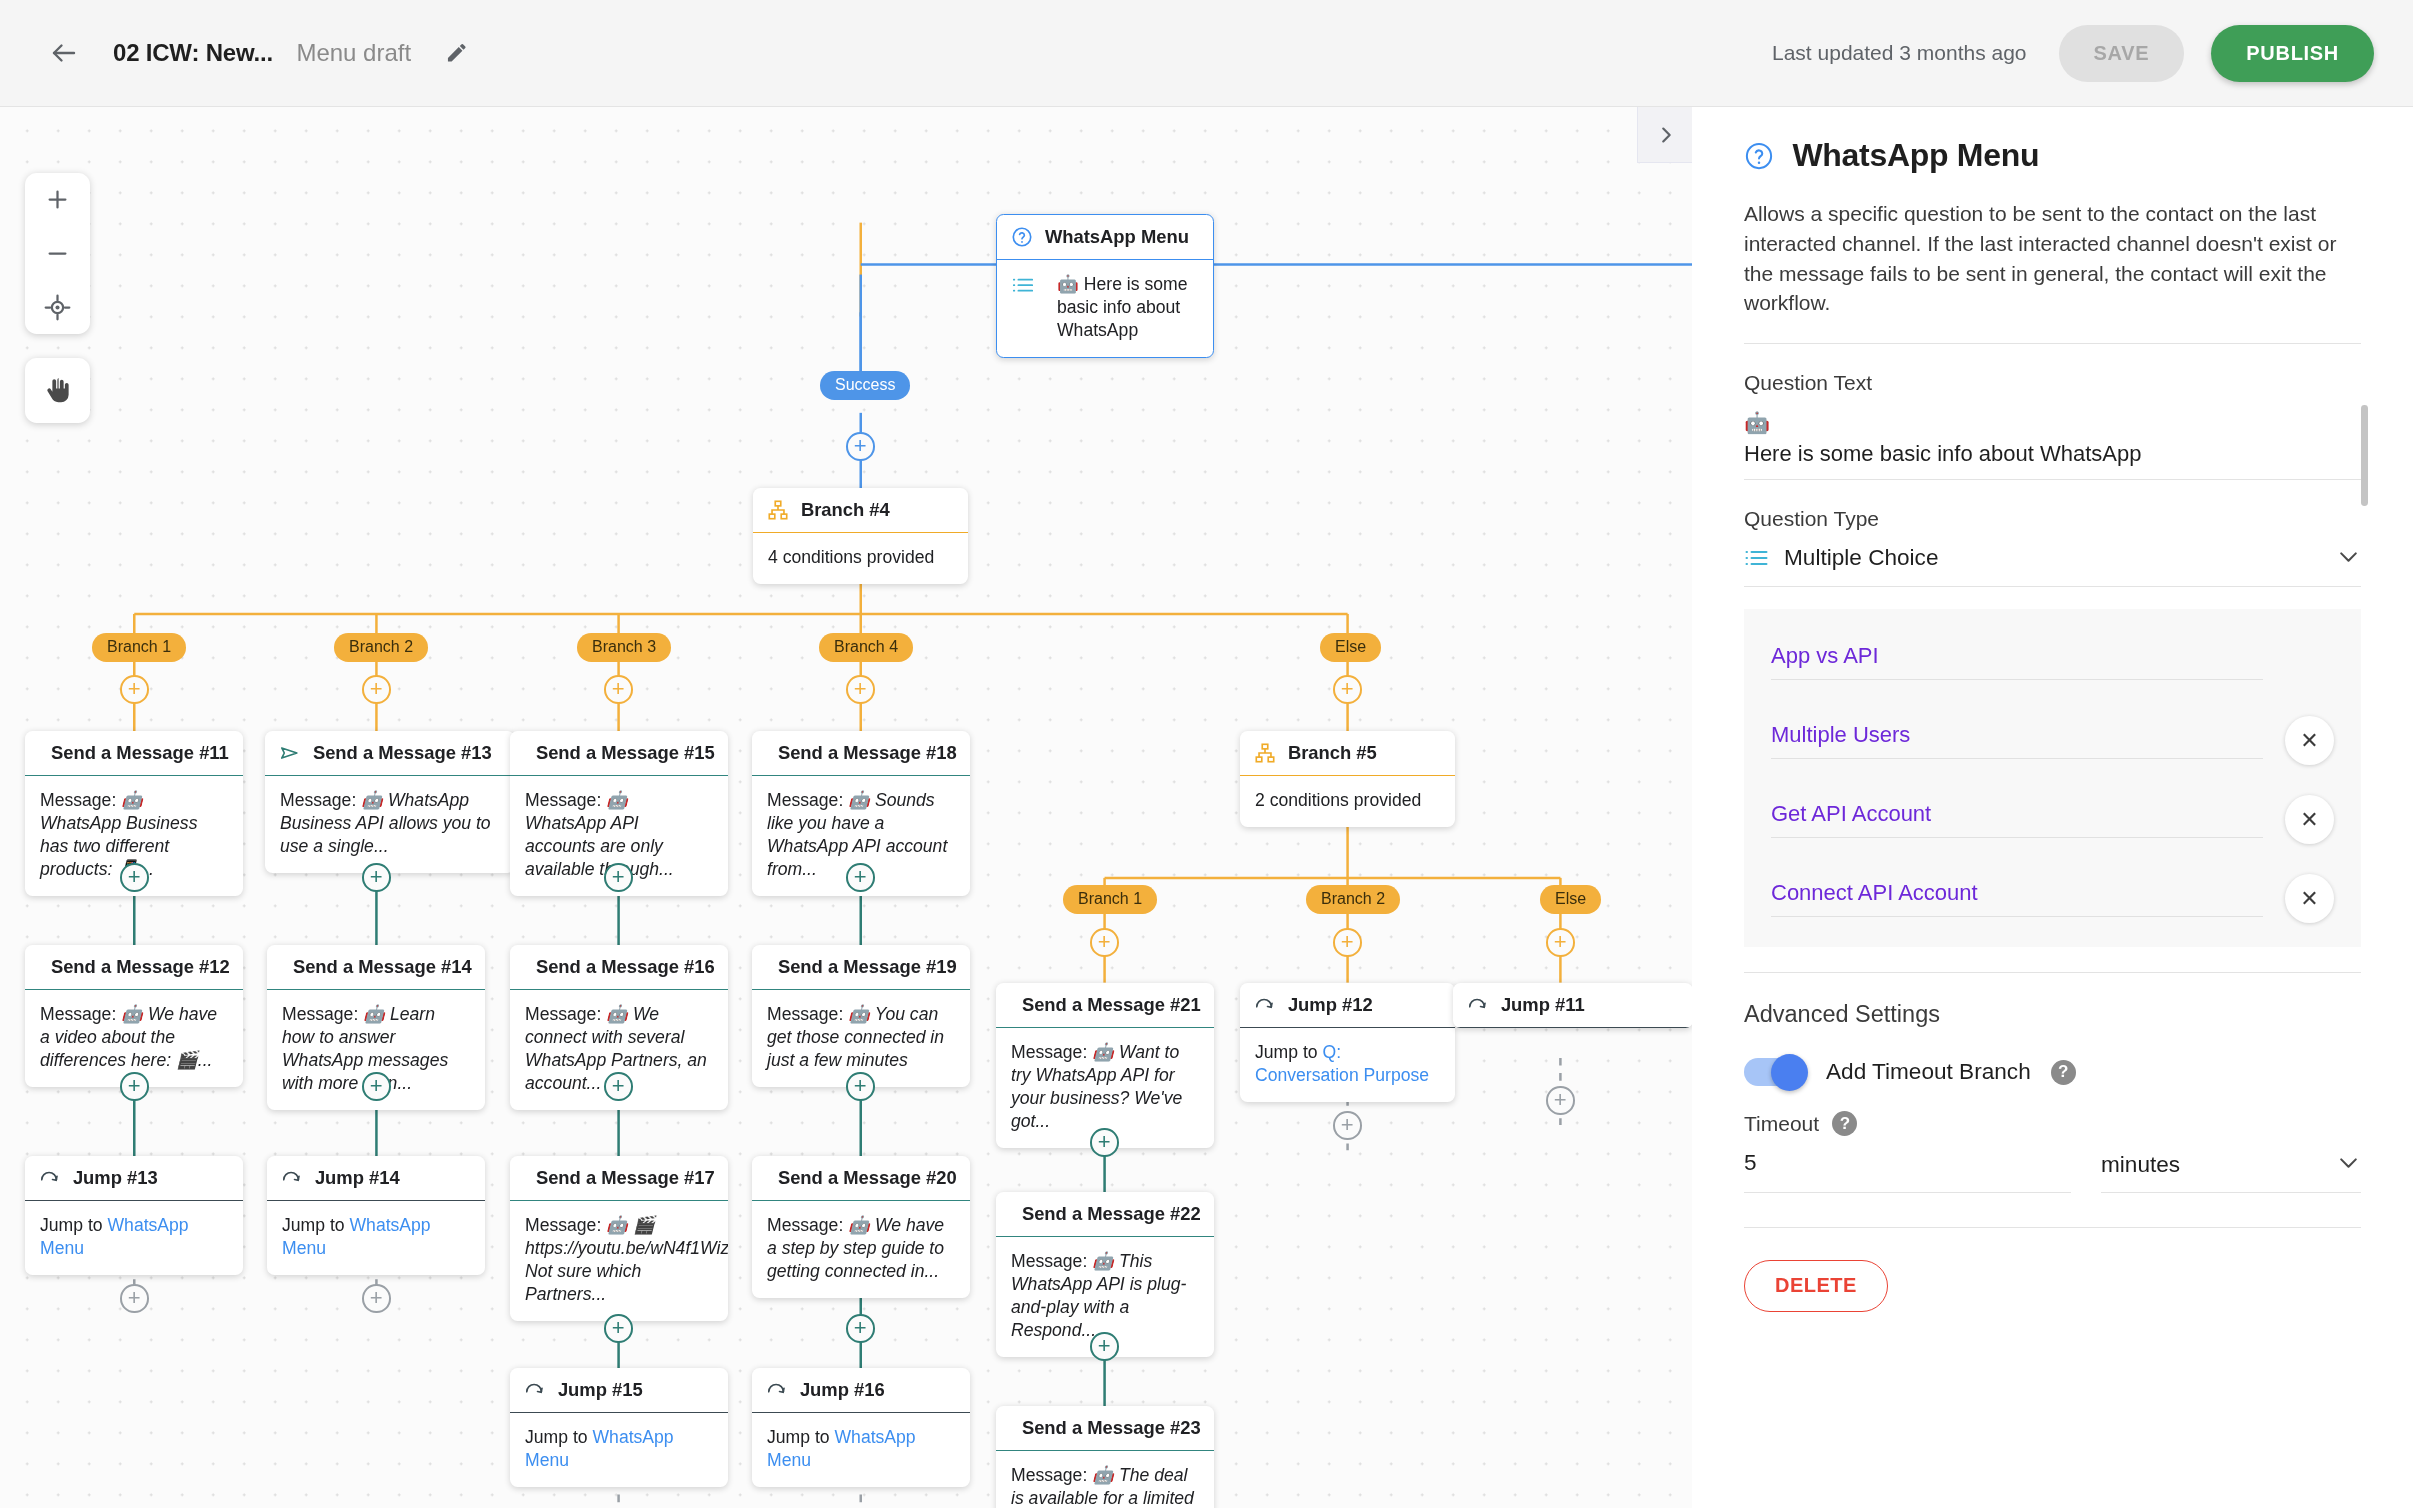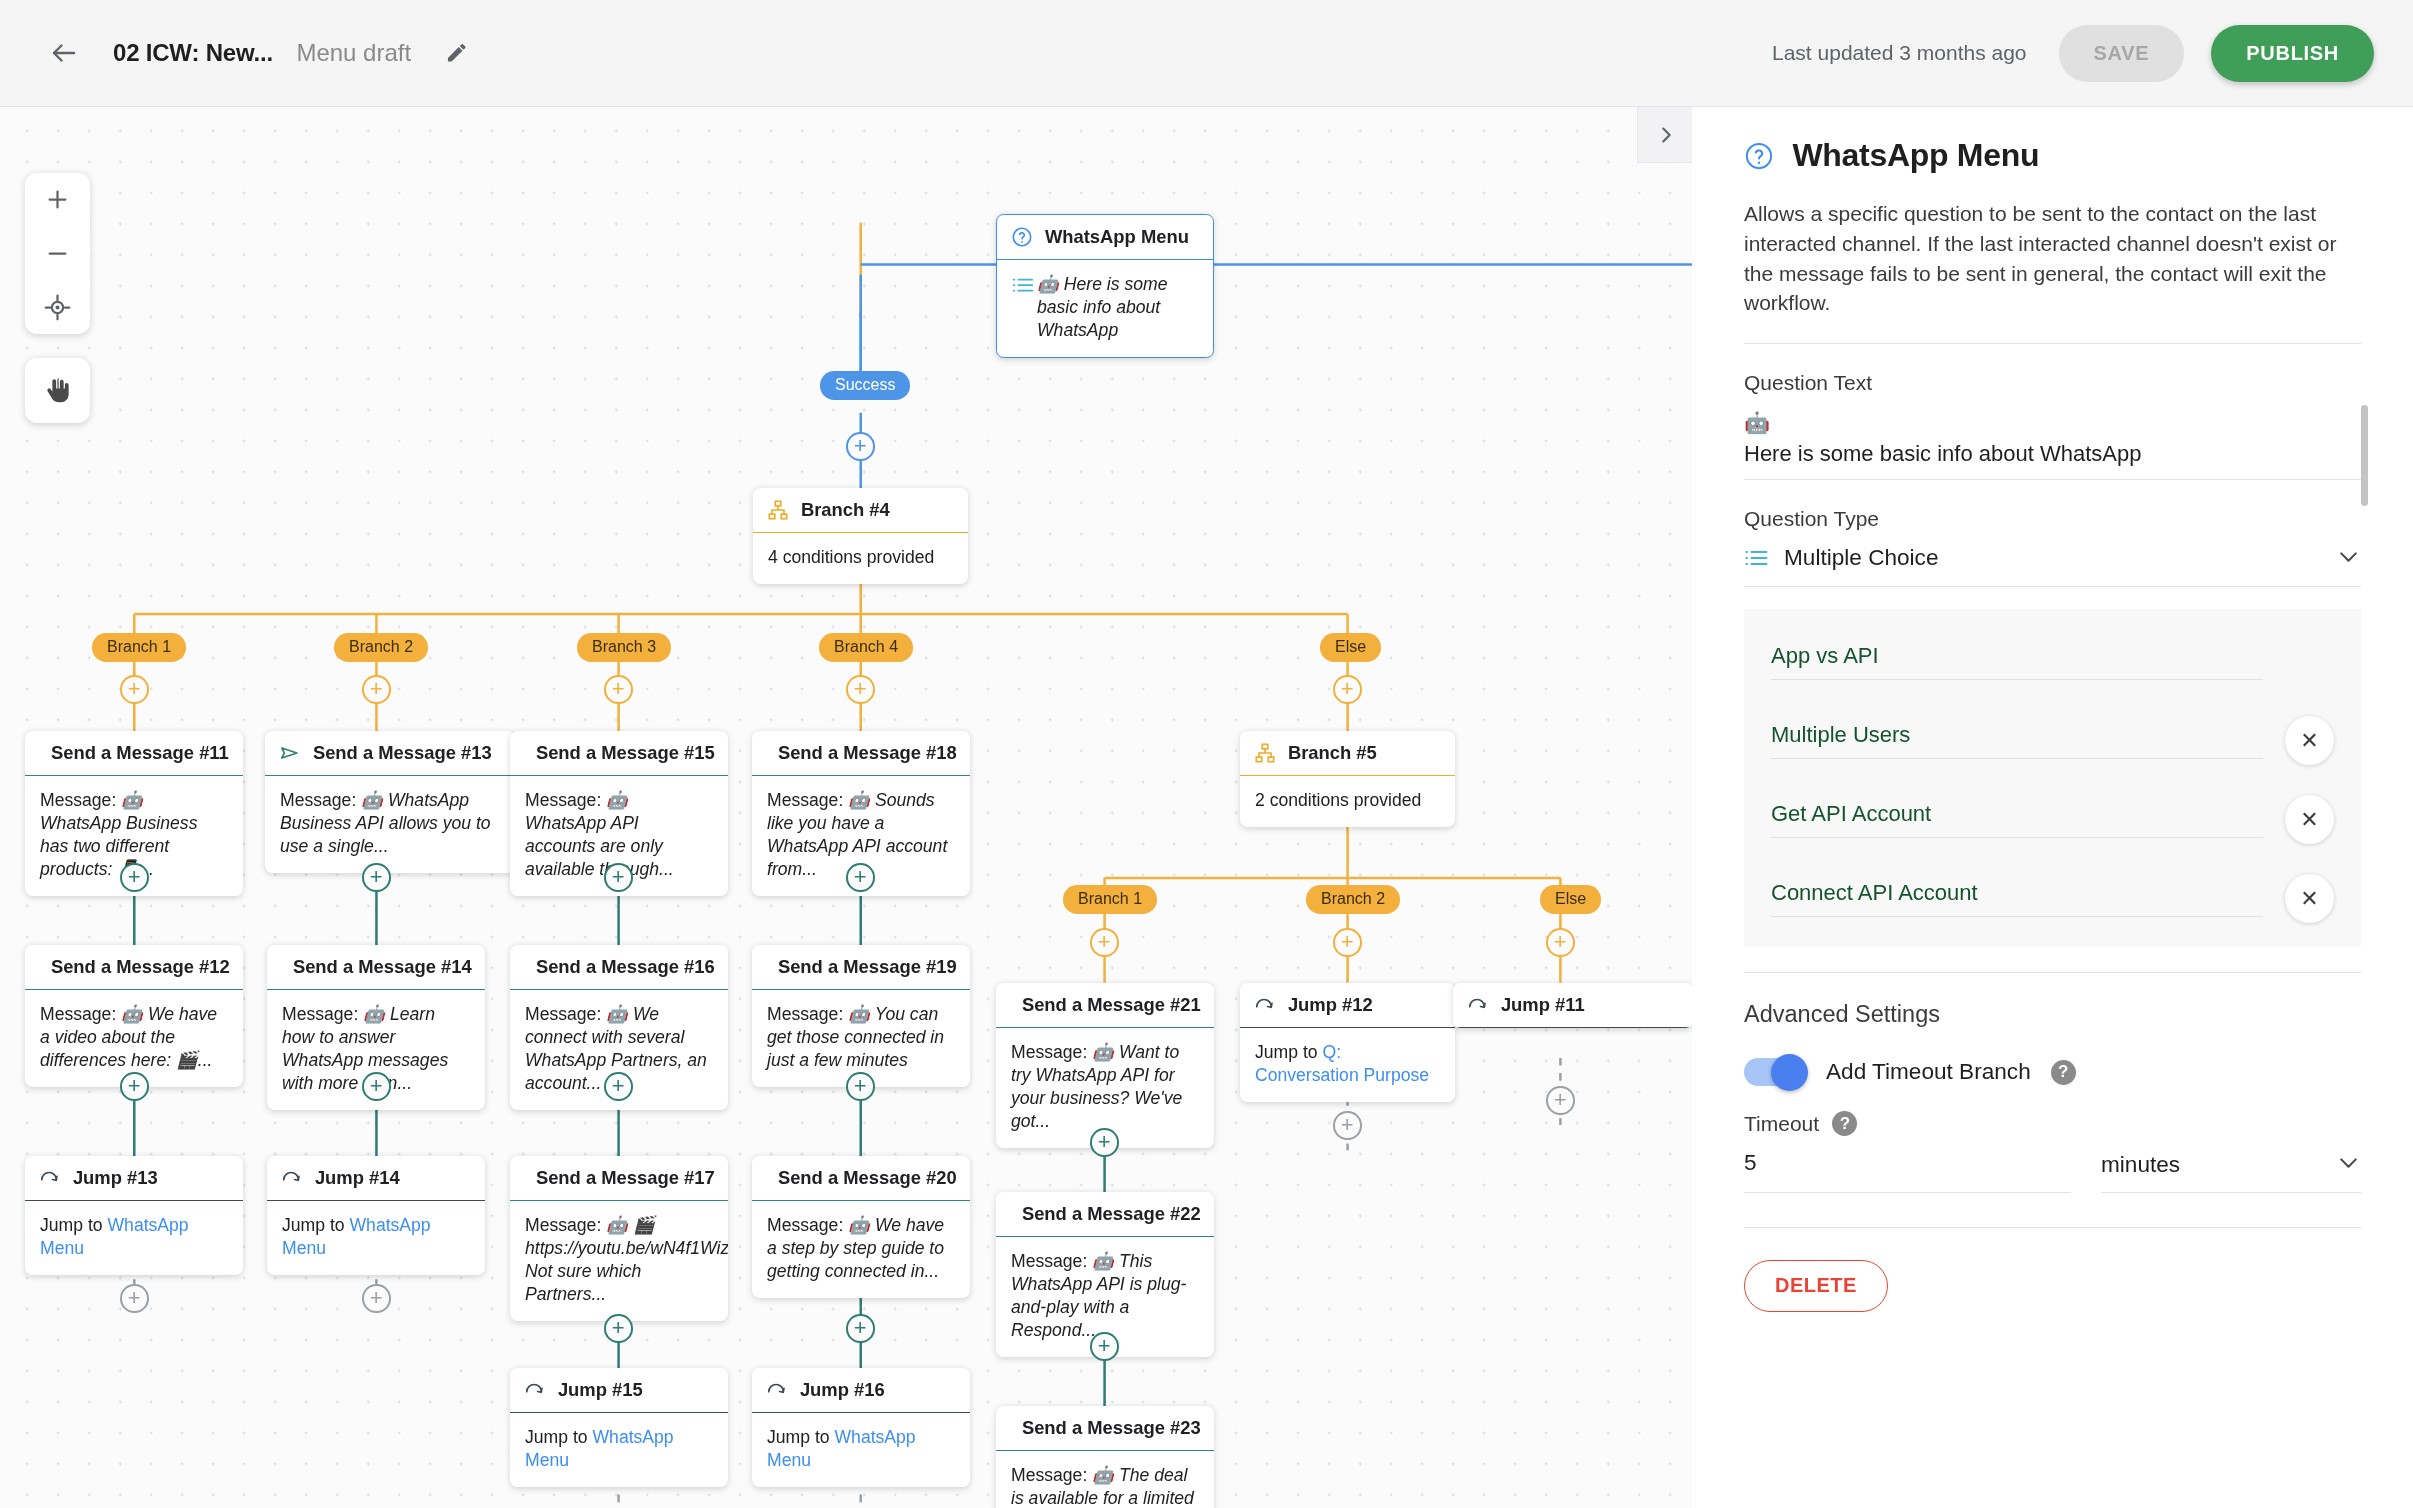--- a/index.html
+++ b/index.html
@@ -100,21 +100,21 @@
   }
   .node-body .msg-lead { font-style: normal; }
   .node-body .msg-txt  { font-style: italic; }
   .node.msg .node-head { border-bottom: 1.7px solid #31857f; }
   .node.jump .node-head { border-bottom: 1.7px solid #3c4a52; }
   .node.branch .node-head { border-bottom: 1.7px solid #f0ab28; }
   .node.question {
     border: 1.7px solid #3c8ef0;
   }
   .node.question .node-head { border-bottom: 1.7px solid #3c8ef0; }
-  .node.question .node-body { display: flex; gap: 3px; align-items: flex-start; font-style: italic; }
+  .node.question .node-body { display: flex; gap: 23px; align-items: flex-start; }
   .link { color: #3c8ef0; }
 
   .pill {
     position: absolute; background: #f3b03c; color: #3a2e0c;
     border-radius: 14.2px; height: 28.5px; line-height: 28.5px;
     font-size: 16px; padding: 0 15px; text-align: center;
     white-space: nowrap; z-index: 12; cursor: pointer;
   }
   .pill.success { background: #4e95e8; color: #fff; }
 
@@ -158,21 +158,21 @@
   .chev { margin-left: auto; color: #4a4a4a; }
 
   .choices {
     margin-top: 22px; background: #f8f8f8; padding: 28.5px 0 18.4px 0;
   }
   .choice-row {
     display: flex; align-items: center; padding: 0 27px 0 27px; margin-bottom: 30px;
   }
   .choice-row:last-child { margin-bottom: 5px; }
   .choice-input {
-    flex: 1; font-size: 22px; color: #14532d; padding-bottom: 10px;
+    flex: 1; font-size: 22px; color: #6d28d9; padding-bottom: 10px;
     border-bottom: 0.8px solid #e1e1e1;
   }
   .choice-x {
     width: 49px; height: 49px; border-radius: 50%; background: #fff;
     box-shadow: 0 0.8px 4.2px rgba(0,0,0,.18); margin-left: 22px;
     display: flex; align-items: center; justify-content: center;
     font-size: 22px; color: #3c3c3c; cursor: pointer; flex: 0 0 49px;
   }
   .choice-x.hidden { visibility: hidden; }
 

